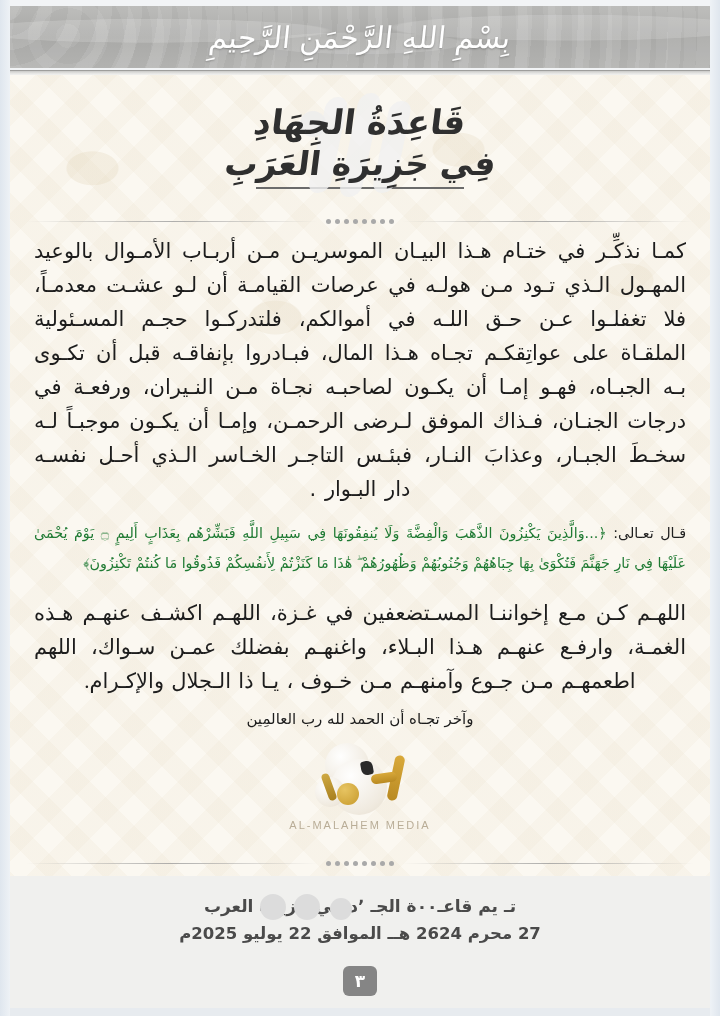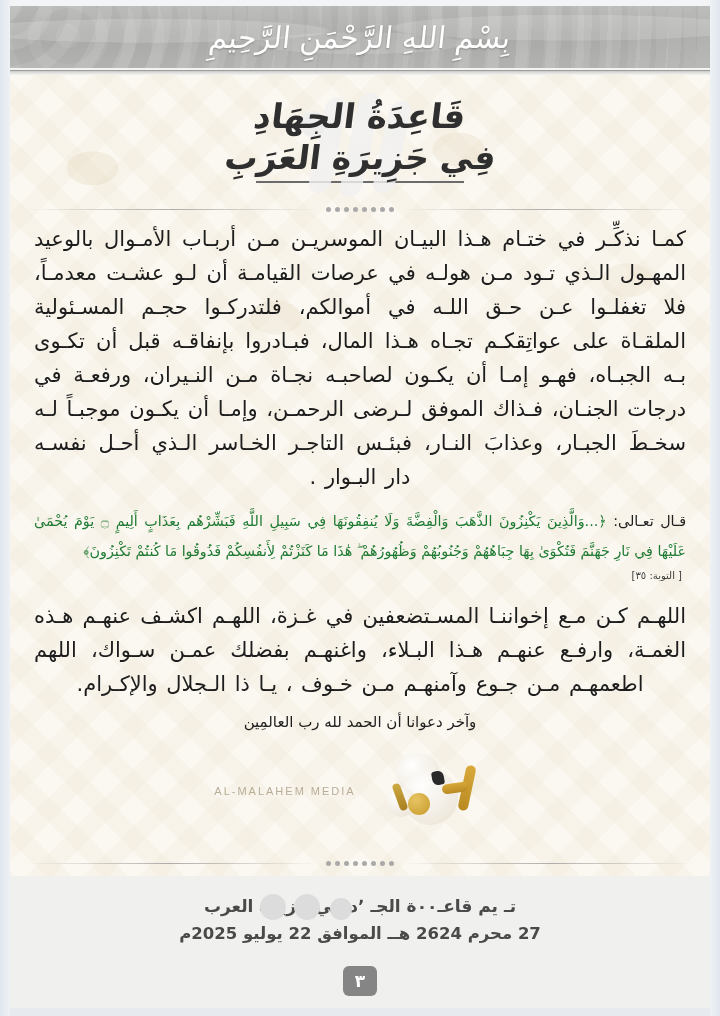--- a/index.html
+++ b/index.html
@@ -211,34 +211,35 @@
     color: #3c3c3c;
     font-size: 10px;
     margin-top: 4px;
     text-align: right;
     padding-right: 4px;
     letter-spacing: .5px;
   }
 
   .dua {
     margin-top: 18px;
+    font-family: Liberation Serif, serif;
   }
   .closing {
     margin-top: 6px;
     font-size: 15px;
     text-align: center;
     text-align-last: center;
     line-height: 30px;
   }
 
   
   .logo-area {
     flex: 1;
     display: flex;
-    flex-direction: row;
+    flex-direction: column;
     align-items: center;
     justify-content: center;
     padding-bottom: 18px;
     min-height: 120px;
   }
   .logo-mark {
     position: relative;
     width: 150px;
     height: 70px;
   }
@@ -370,25 +371,24 @@
       </span>
       <span class="rule"></span>
     </div>
 
     <div class="body-text">
 
       <p class="para">كمـا نذكِّـر في ختـام هـذا البيـان الموسريـن مـن أربـاب الأمـوال بالوعيد المهـول الـذي تـود مـن هولـه في عرصات القيامـة أن لـو عشـت معدمـاً، فلا تغفلـوا عـن حـق اللـه في أموالكم، فلتدركـوا حجـم المسـئولية الملقـاة على عواتِقكـم تجـاه هـذا المال، فبـادروا بإنفاقـه قبل أن تكـوى بـه الجبـاه، فهـو إمـا أن يكـون لصاحبـه نجـاة مـن النـيران، ورفعـة في درجات الجنـان، فـذاك الموفق لـرضى الرحمـن،  وإمـا أن يكـون موجبـاً لـه سخـطَ الجبـار، وعذابَ النـار، فبئـس التاجـر الخـاسر الـذي أحـل نفسـه دار البـوار .</p>
 
       <p class="quran"><span class="lead">قـال تعـالى: </span><span>﴿...وَالَّذِينَ يَكْنِزُونَ الذَّهَبَ وَالْفِضَّةَ وَلَا يُنفِقُونَهَا فِي سَبِيلِ اللَّهِ فَبَشِّرْهُم بِعَذَابٍ أَلِيمٍ ۝ يَوْمَ يُحْمَىٰ عَلَيْهَا فِي نَارِ جَهَنَّمَ فَتُكْوَىٰ بِهَا جِبَاهُهُمْ وَجُنُوبُهُمْ وَظُهُورُهُمْ ۖ هَٰذَا مَا كَنَزْتُمْ لِأَنفُسِكُمْ فَذُوقُوا مَا كُنتُمْ تَكْنِزُونَ﴾</span></p>
 
-      <div class="quran-ref">[ التوبة: ٣٥]</div>
 
       <p class="para dua">اللهـم كـن مـع إخواننـا المسـتضعفين في غـزة، اللهـم اكشـف عنهـم هـذه الغمـة، وارفـع عنهـم هـذا البـلاء، واغنهـم بفضلك عمـن سـواك، اللهم اطعمهـم مـن جـوع وآمنهـم مـن خـوف ، يـا ذا الـجلال والإكـرام.</p>
 
-      <p class="closing">وآخر دعوانا أن الحمد لله رب العالمِين</p>
+      <p class="closing">وآخر تجـاه أن الحمد لله رب العالمِين</p>
     </div>
 
     <div class="logo-area">
       <div class="logo-mark">
         <span class="blob b1"></span>
         <span class="blob b2"></span>
         <span class="blob b3"></span>
         <span class="stroke s1"></span>
         <span class="stroke s2"></span>
         <span class="stroke s3"></span>

